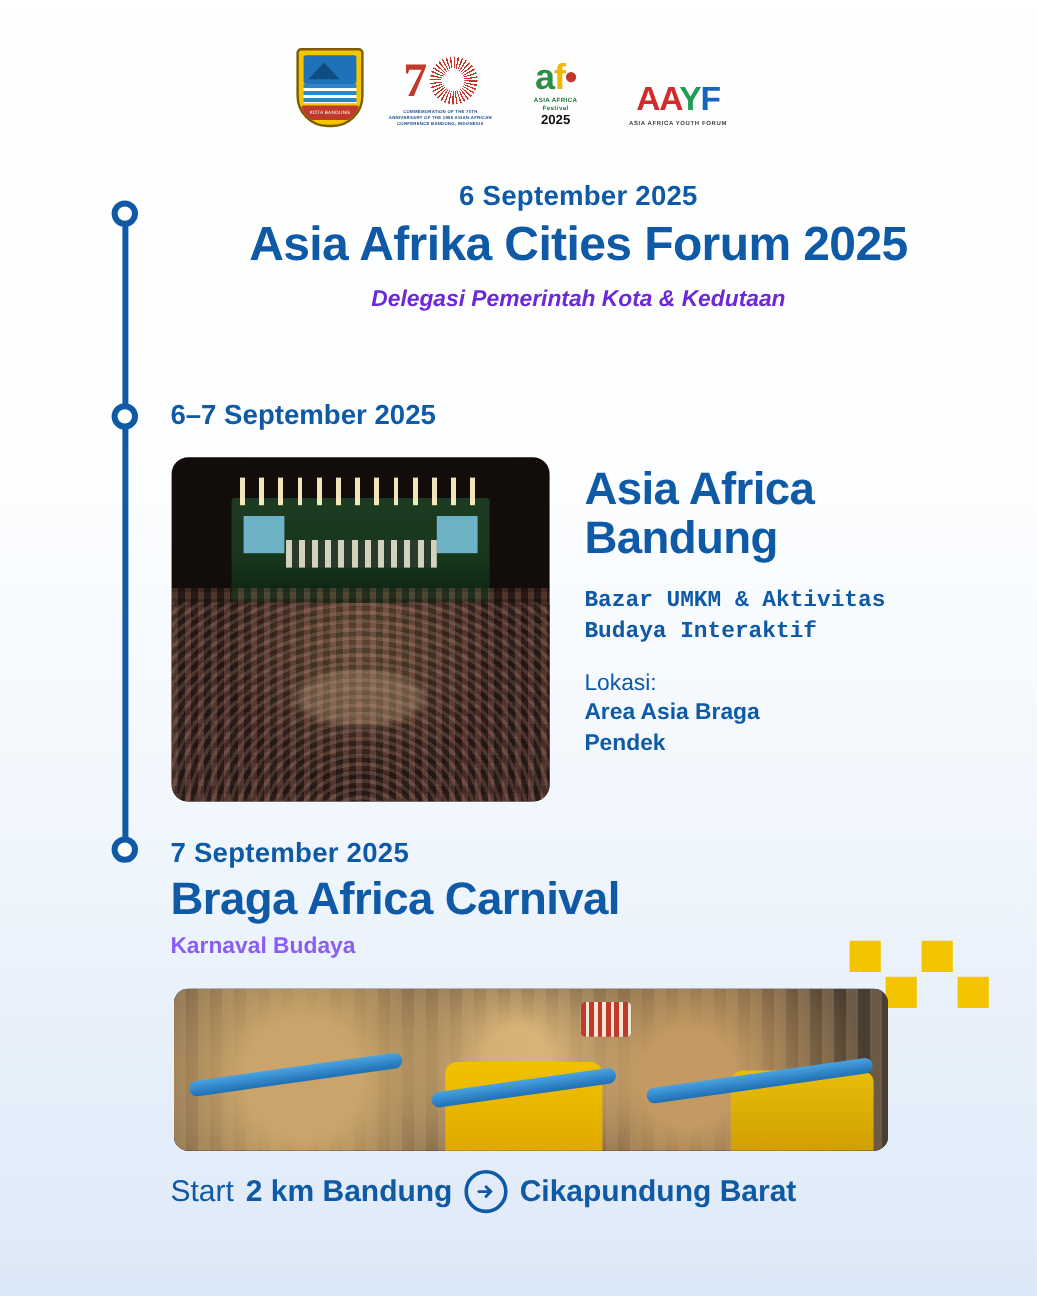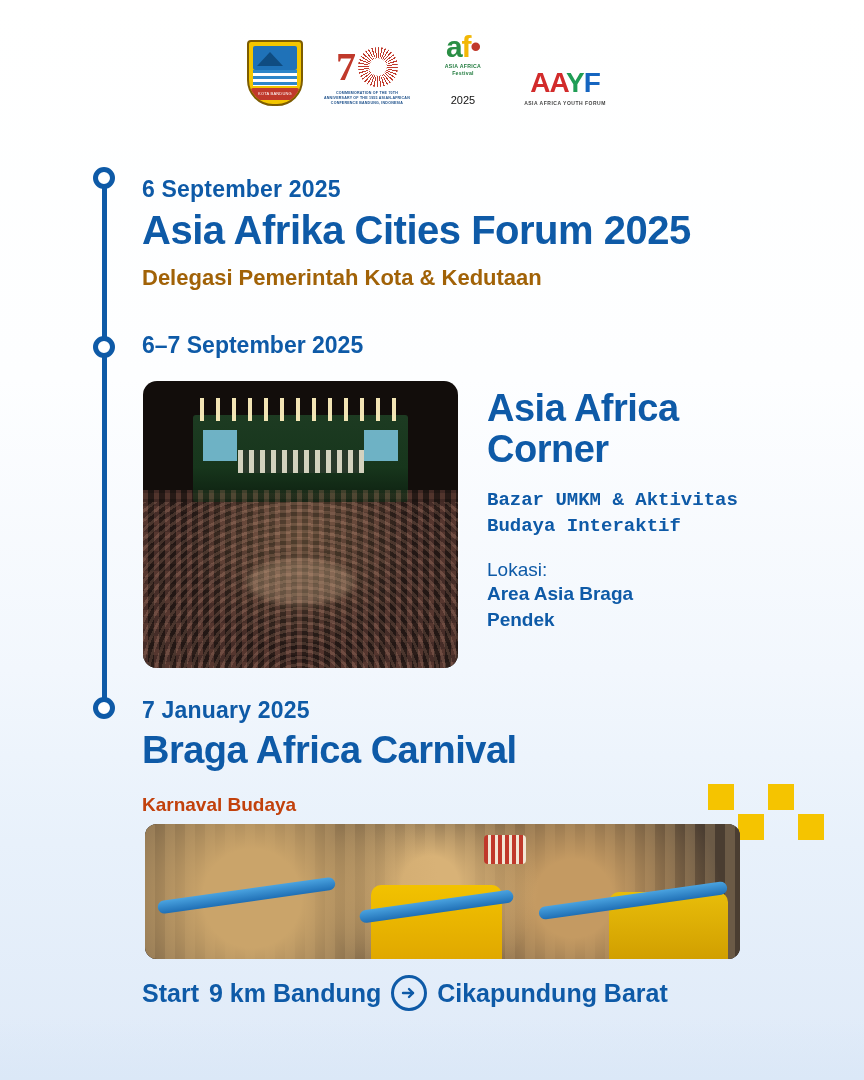--- a/index.html
+++ b/index.html
@@ -143,24 +143,24 @@
   .aaf .glyphs .f  { color: #c0392b; }
   .aaf .sub {
     font-size: 5.2px;
     color: #1f7a3d;
     font-weight: 700;
     letter-spacing: .3px;
     margin-top: 1px;
   }
   .aaf .yr {
     font-size: 11px;
-    font-weight: 400;
+    font-weight: 700;
     color: #111;
     line-height: 1;
-    margin-top: 19px;
+    margin-top: 1px;
   }
 
   
   .aayf {
     width: 104px;
     display: flex;
     flex-direction: column;
     align-items: center;
   }
   .aayf .word {
@@ -203,43 +203,45 @@
     box-sizing: border-box;
   }
   .dot.d1 { top: 167px; }
   .dot.d2 { top: 336px; }
   .dot.d3 { top: 697px; }
 
   
   .sec1 {
     position: absolute;
     left: 142px;
-    top: 176px;
+    top: 150px;
     width: 680px;
+    text-align: center;
   }
   .date {
     font-size: 23px;
     font-weight: 700;
     color: #0e5aa7;
     letter-spacing: .2px;
   }
   .sec1 .title {
     font-size: 40px;
     font-weight: 700;
     color: #0e5aa7;
     line-height: 1.08;
     margin-top: 6px;
     letter-spacing: -.5px;
   }
   .sec1 .sub {
-    font-size: 22px;
-    font-weight: 700;
-    color: #a16207;
+    font-size: 19px;
+    font-weight: 700;
+    color: #6d28d9;
     margin-top: 10px;
     line-height: 1.45;
+    font-style: italic;
   }
   .sec1 .loc { margin-top: 0; }
   .sec1 .loc .lbl { font-weight: 400; }
 
   
   .sec2-date {
     position: absolute;
     left: 142px;
     top: 332px;
     font-size: 23px;
@@ -361,22 +363,22 @@
     font-size: 38px;
     font-weight: 700;
     color: #0e5aa7;
     line-height: 1.1;
     margin-top: 6px;
     letter-spacing: -.5px;
   }
   .sec3 .sub {
     font-size: 19px;
     font-weight: 700;
-    color: #c2410c;
-    margin-top: 22px;
+    color: #8b5cf6;
+    margin-top: 6px;
   }
 
   
   .checker {
     position: absolute;
     right: 36px;
     top: 784px;
     width: 120px;
     height: 56px;
     display: grid;
@@ -441,21 +443,21 @@
   .startline {
     position: absolute;
     left: 142px;
     top: 975px;
     display: flex;
     align-items: center;
     gap: 10px;
     font-size: 25px;
     color: #0e5aa7;
   }
-  .startline .light { font-weight: 700; }
+  .startline .light { font-weight: 400; }
   .startline .bold { font-weight: 700; }
   .arrow-circle {
     width: 30px;
     height: 30px;
     border: 3px solid #0e5aa7;
     border-radius: 50%;
     display: flex;
     align-items: center;
     justify-content: center;
     flex: 0 0 auto;
@@ -529,35 +531,35 @@
   <div class="screen-r"></div>
   <div class="band"></div>
   <div class="floor"></div>
   <div class="crowd"></div>
   <div class="pit"></div>
 </div>
 
 <div class="sec2-text">
   <div class="title">
     <div>Asia Africa</div>
-    <div>Corner</div>
+    <div>Bandung</div>
   </div>
   <div class="sub">
     <div>Bazar UMKM &amp; Aktivitas</div>
     <div>Budaya Interaktif</div>
   </div>
   <div class="loclbl">Lokasi:</div>
   <div class="locval">
     <div>Area Asia Braga</div>
     <div>Pendek</div>
   </div>
 </div>
 
 <div class="sec3">
-  <div class="date">7 January 2025</div>
+  <div class="date">7 September 2025</div>
   <div class="title">Braga Africa Carnival</div>
   <div class="sub">Karnaval Budaya</div>
 </div>
 
 <div class="checker">
   <i></i>
   <i class="off"></i>
   <i></i>
   <i class="off"></i>
   <i class="off"></i>
@@ -571,21 +573,21 @@
   <div class="yellowsuit"></div>
   <div class="yellowsuit2"></div>
   <div class="redcrown"></div>
   <div class="pipe1"></div>
   <div class="pipe2"></div>
   <div class="pipe3"></div>
 </div>
 
 <div class="startline">
   <span class="light">Start</span>
-  <span class="bold">9 km Bandung</span>
+  <span class="bold">2 km Bandung</span>
   <span class="arrow-circle">
     <svg width="16" height="16" viewBox="0 0 16 16" aria-hidden="true">
       <line x1="2" y1="8" x2="12" y2="8" stroke="#0e5aa7" stroke-width="2.4" stroke-linecap="round"></line>
       <polyline points="8,4 12,8 8,12" fill="none" stroke="#0e5aa7" stroke-width="2.4" stroke-linecap="round" stroke-linejoin="round"></polyline>
     </svg>
   </span>
   <span class="bold">Cikapundung Barat</span>
 </div>
 
 <div class="bottom-fade"></div>

